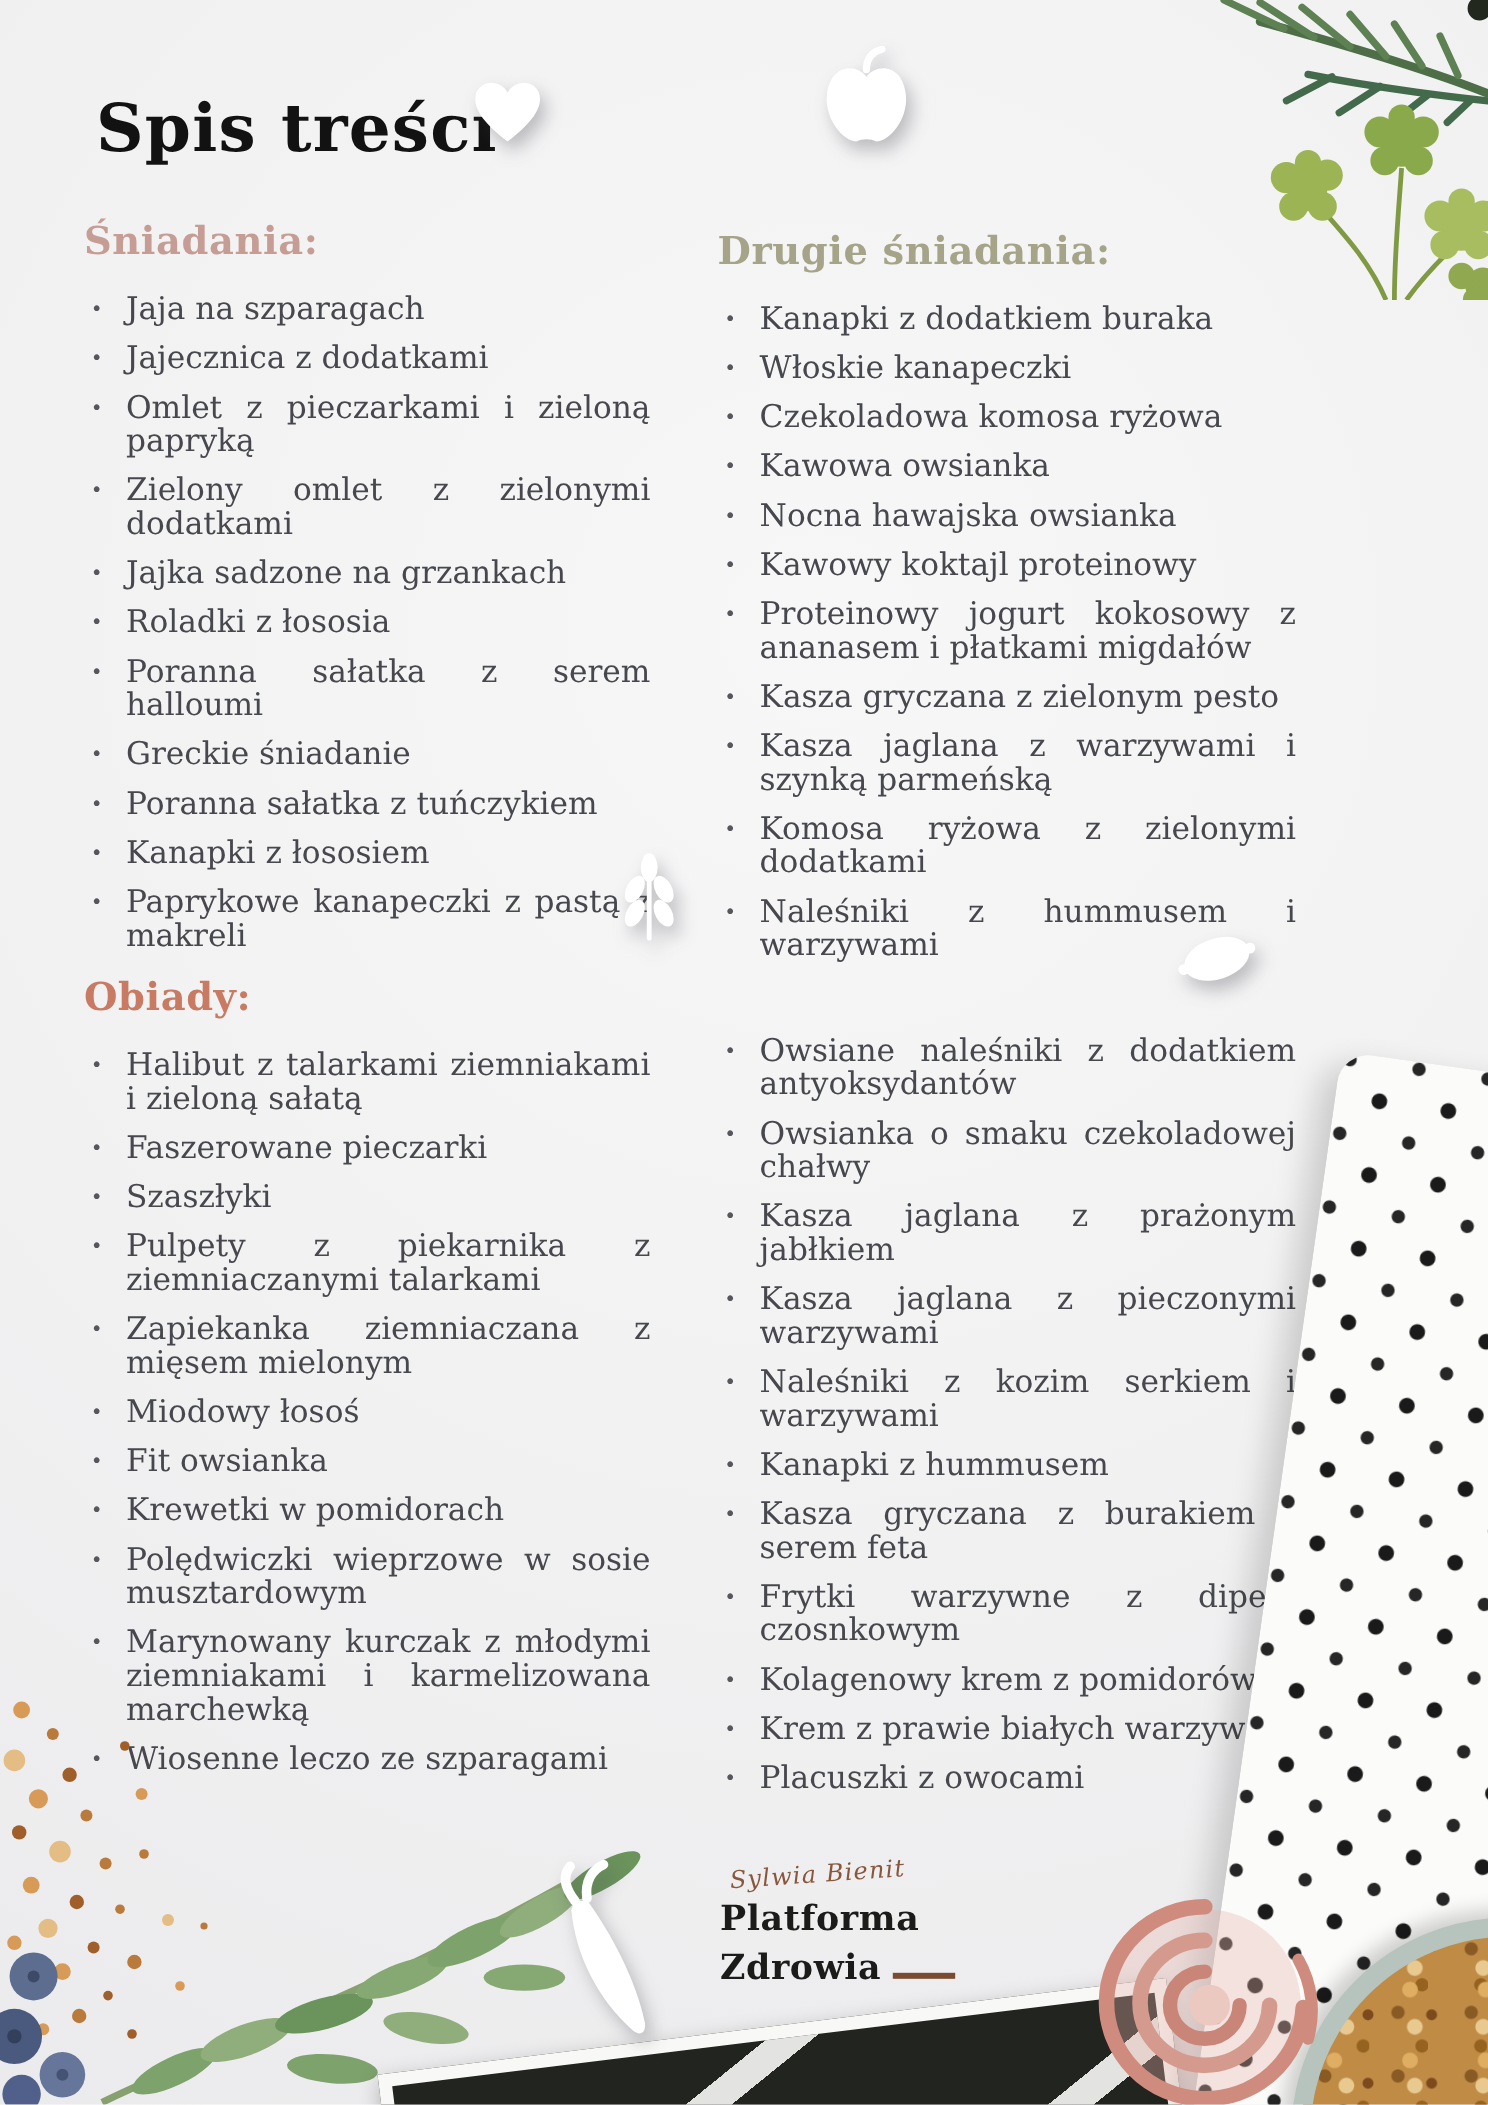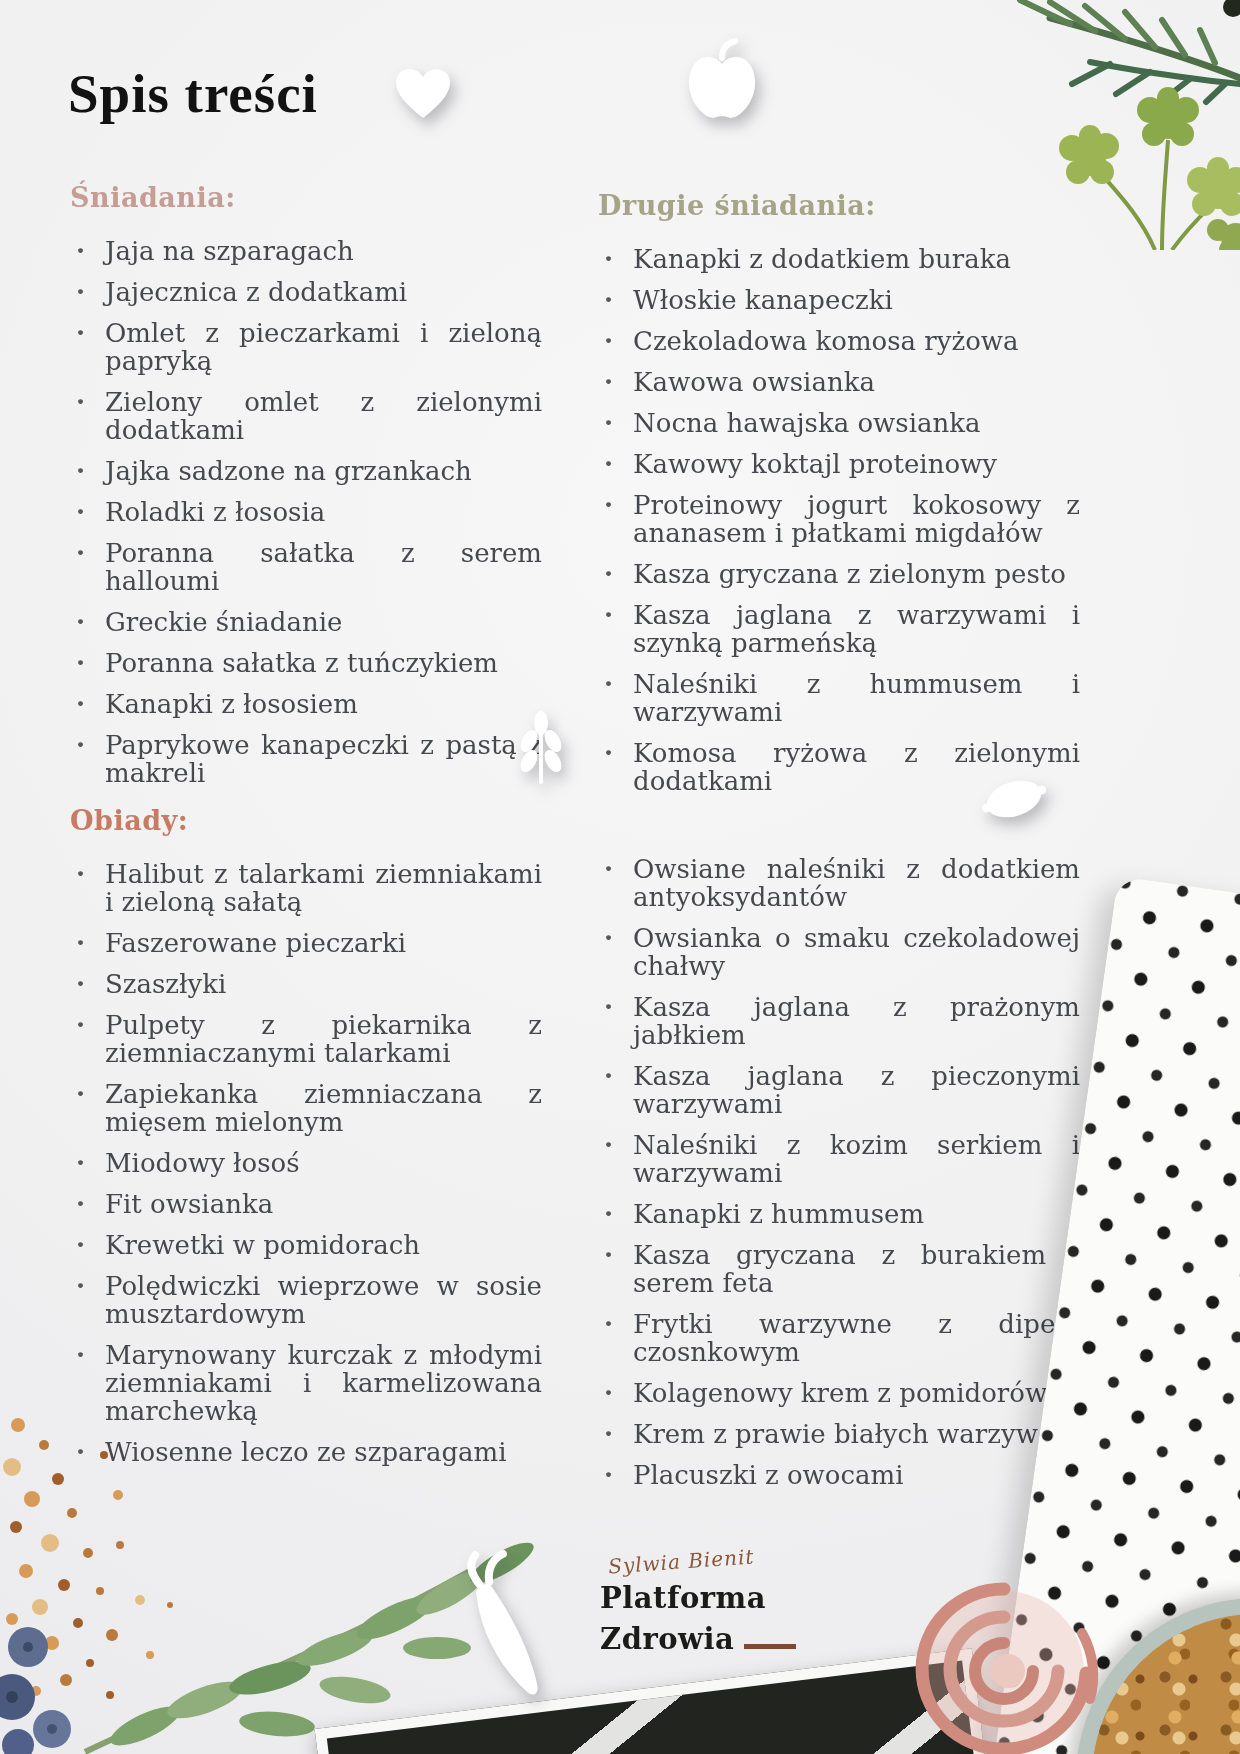--- a/index.html
+++ b/index.html
@@ -3,31 +3,31 @@
 <meta charset="utf-8">
 <style>
   html,body{margin:0;padding:0;background:#ffffff;}
   .page{
     position:relative;width:1240px;height:1754px;overflow:hidden;
     background:radial-gradient(circle at 55% 30%, #f7f7f8 0%, #f1f1f2 55%, #ebebed 100%);
     font-family:"DejaVu Serif", serif;color:#46484d;
   }
   
   .title{
-    position:absolute;left:64px;top:58px;margin:4px;
-    font-size:55px;font-weight:700;color:#121212;letter-spacing:1px;font-family:Liberation Serif, serif;
+    position:absolute;left:64px;top:58px;margin:16px;
+    font-size:55px;font-weight:700;color:#121212;letter-spacing:1px;
   }
   .col{position:absolute;}
   .col-left{left:70px;top:182px;width:472px;}
   .col-right{left:598px;top:190px;width:482px;}
   .section{margin:0;}
   .sec-obiady-block{margin-top:18px;}
   .sec-kolacje-block{margin-top:60px;}
   .section-heading{
-    margin:0 0 24px 0;font-size:27px;font-weight:700;letter-spacing:.5px;
+    margin:0 0 24px 0;font-size:32px;font-weight:700;letter-spacing:.5px;
   }
   .c-sniadania{color:#c69d95;}
   .c-obiady{color:#c97a63;}
   .c-drugie{color:#a5a489;}
   .c-kolacje{color:#8b8c72;}
   ul.toc{list-style:none;margin:0;padding:0;}
   ul.toc li{
     position:relative;padding-left:35px;margin-bottom:13px;
     font-size:26px;line-height:28px;text-align:justify;color:#46484d;
   }
@@ -203,22 +203,22 @@
       <ul class="toc">
           <li>Kanapki z dodatkiem buraka</li>
           <li>Włoskie kanapeczki</li>
           <li>Czekoladowa komosa ryżowa</li>
           <li>Kawowa owsianka</li>
           <li>Nocna hawajska owsianka</li>
           <li>Kawowy koktajl proteinowy</li>
           <li>Proteinowy jogurt kokosowy z ananasem i płatkami migdałów</li>
           <li>Kasza gryczana z zielonym pesto</li>
           <li>Kasza jaglana z warzywami i szynką parmeńską</li>
+          <li>Komosa ryżowa z zielonymi dodatkami</li>
           <li>Naleśniki z hummusem i warzywami</li>
-          <li>Komosa ryżowa z zielonymi dodatkami</li>
         </ul>
     </div>
     <div class="section sec-kolacje-block">
       <ul class="toc">
           <li>Owsiane naleśniki z dodatkiem antyoksydantów</li>
           <li>Owsianka o smaku czekoladowej chałwy</li>
           <li>Kasza jaglana z prażonym jabłkiem</li>
           <li>Kasza jaglana z pieczonymi warzywami</li>
           <li>Naleśniki z kozim serkiem i warzywami</li>
           <li>Kanapki z hummusem</li>

